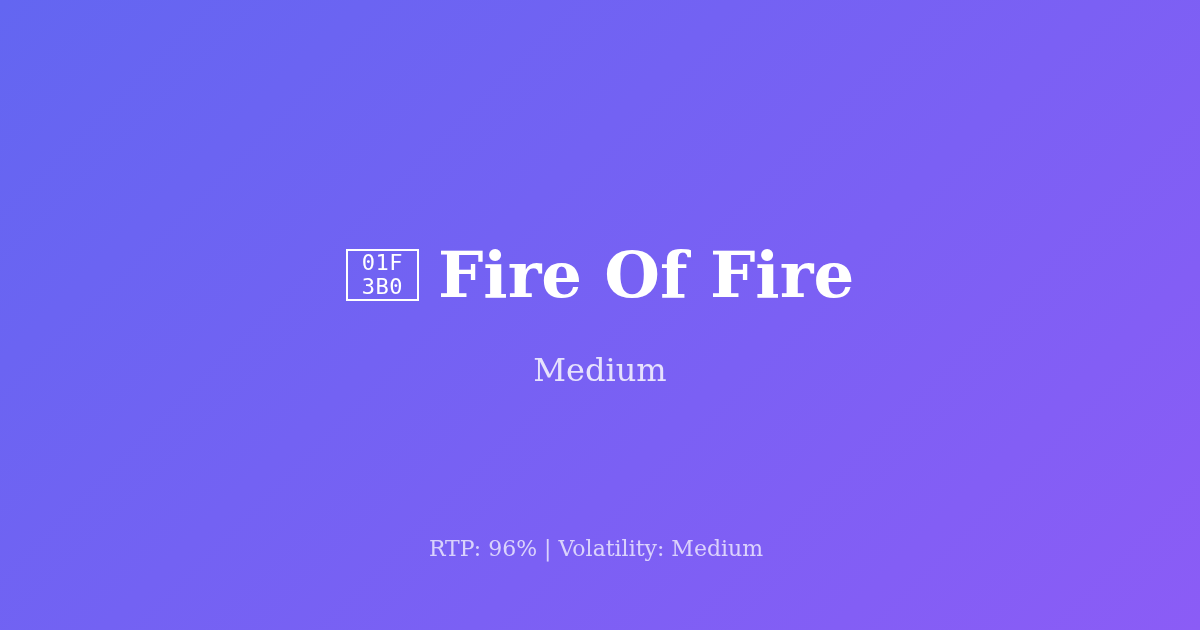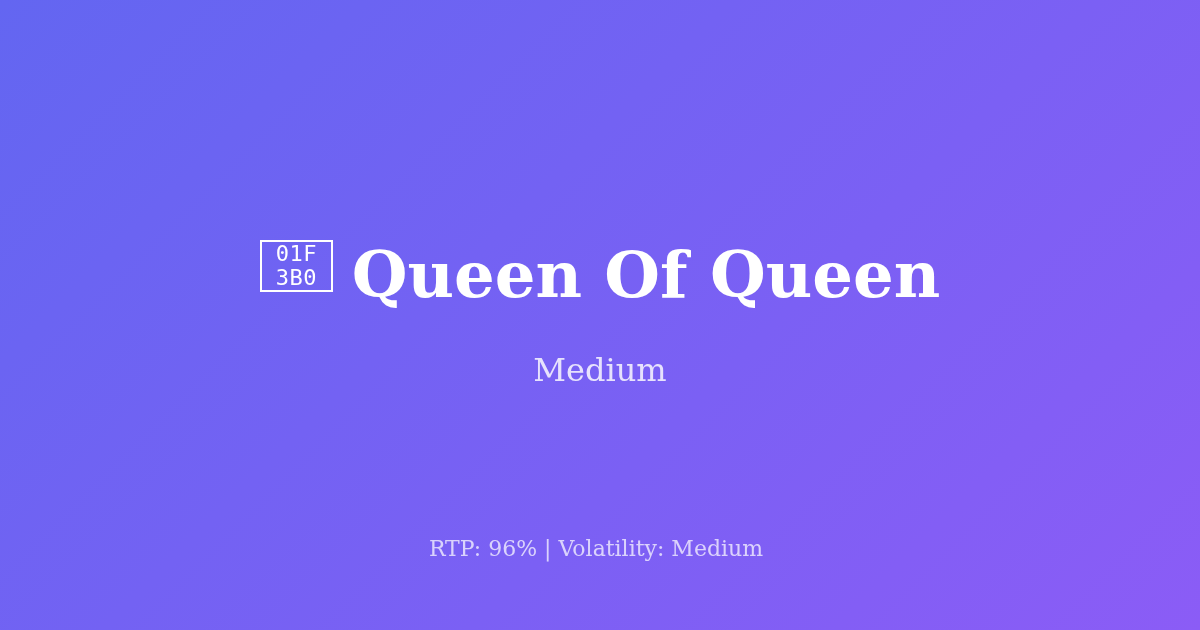--- a/index.html
+++ b/index.html
@@ -24,20 +24,21 @@
     flex-direction: column;
     align-items: center;
     justify-content: center;
     background: linear-gradient(135deg, #6366f1 0%, #8b5cf6 100%);
     overflow: hidden;
   }
 
   
   .title-row {
     display: flex;
+    align-items: center;
     justify-content: center;
     gap: 19px;
     width: 100%;
     padding: 0 40px;
     box-sizing: border-box;
   }
 
   
   .tofu-glyph {
     flex: 0 0 auto;
@@ -107,21 +108,21 @@
 
 <div class="og-card">
 
   <div class="title-row">
 
     <span class="tofu-glyph" aria-label="slot machine">
       <span class="tofu-row">01F</span>
       <span class="tofu-row">3B0</span>
     </span>
 
-    <h1 class="game-title">Queen Of Queen</h1>
+    <h1 class="game-title">Fire Of Fire</h1>
 
   </div>
 
   <p class="game-provider">Medium</p>
 
   <p class="game-meta">RTP: 96% | Volatility: Medium</p>
 
 </div>
 
 </body></html>

